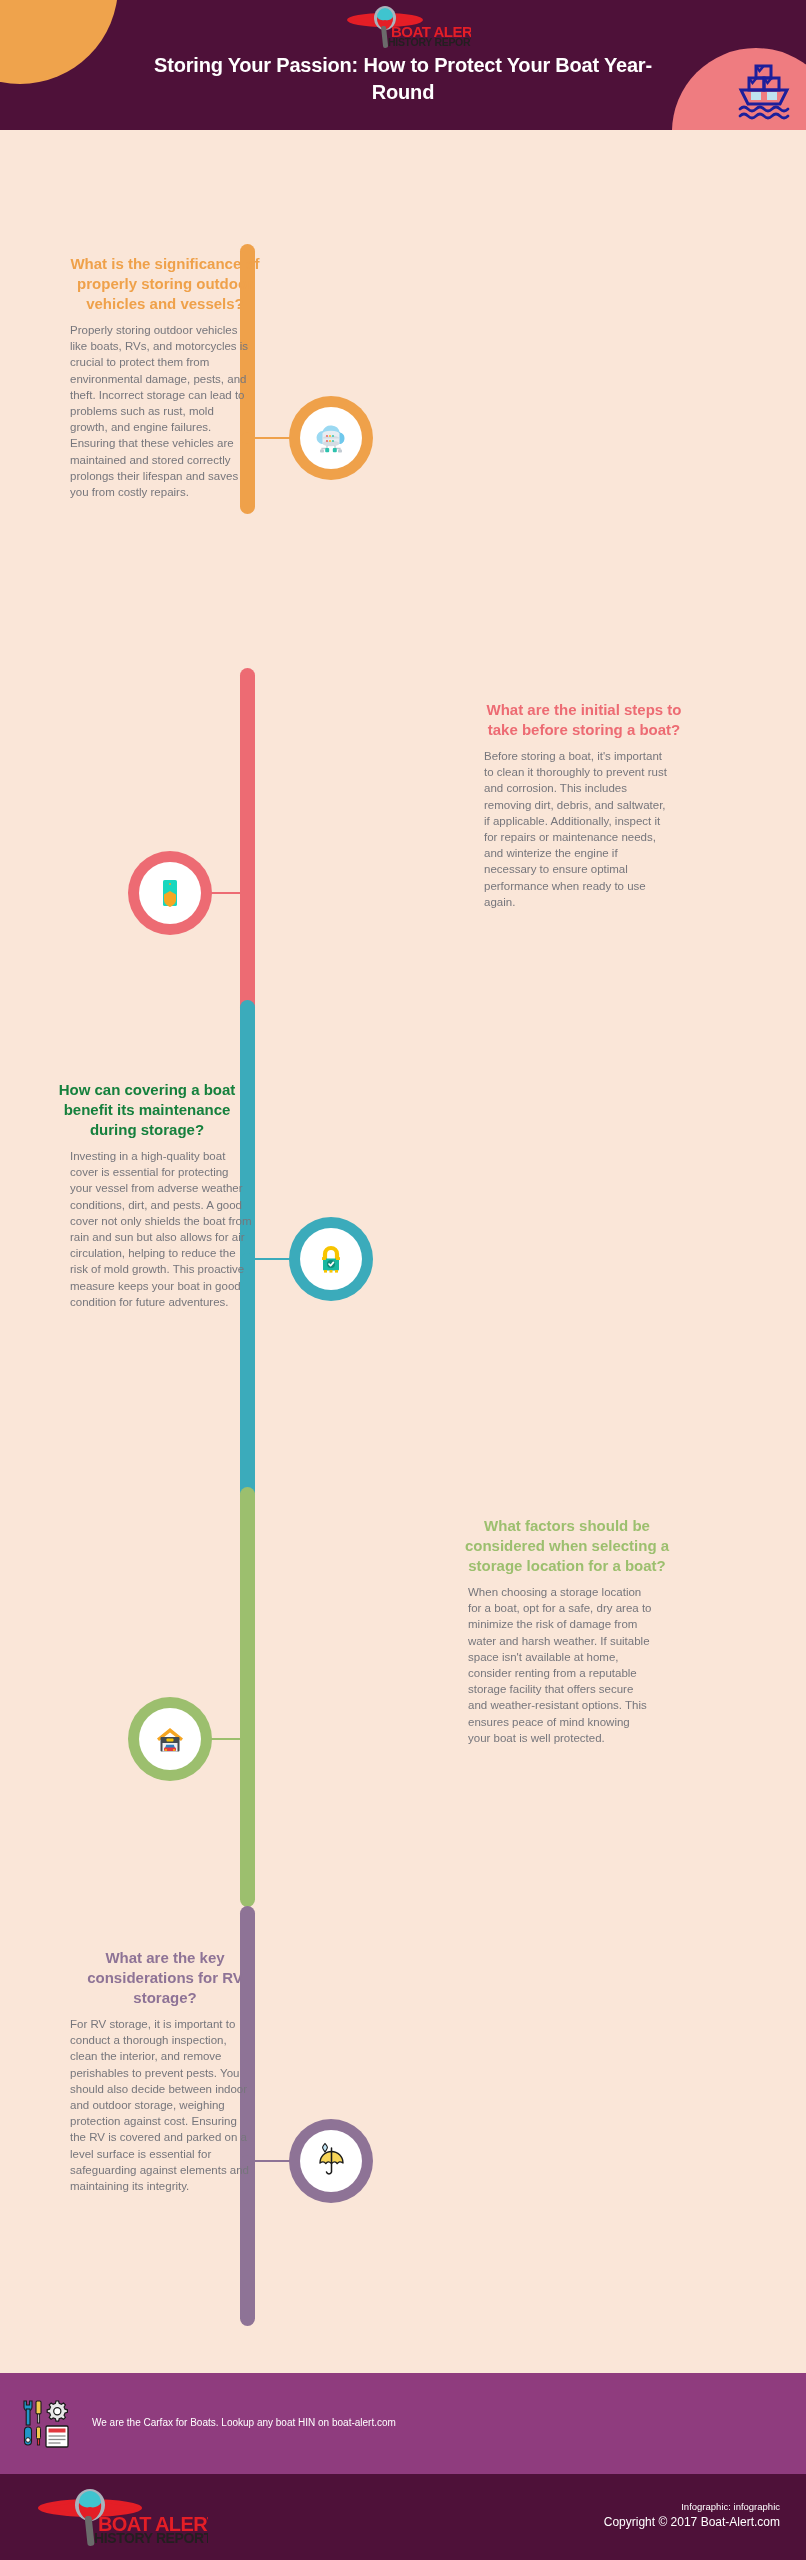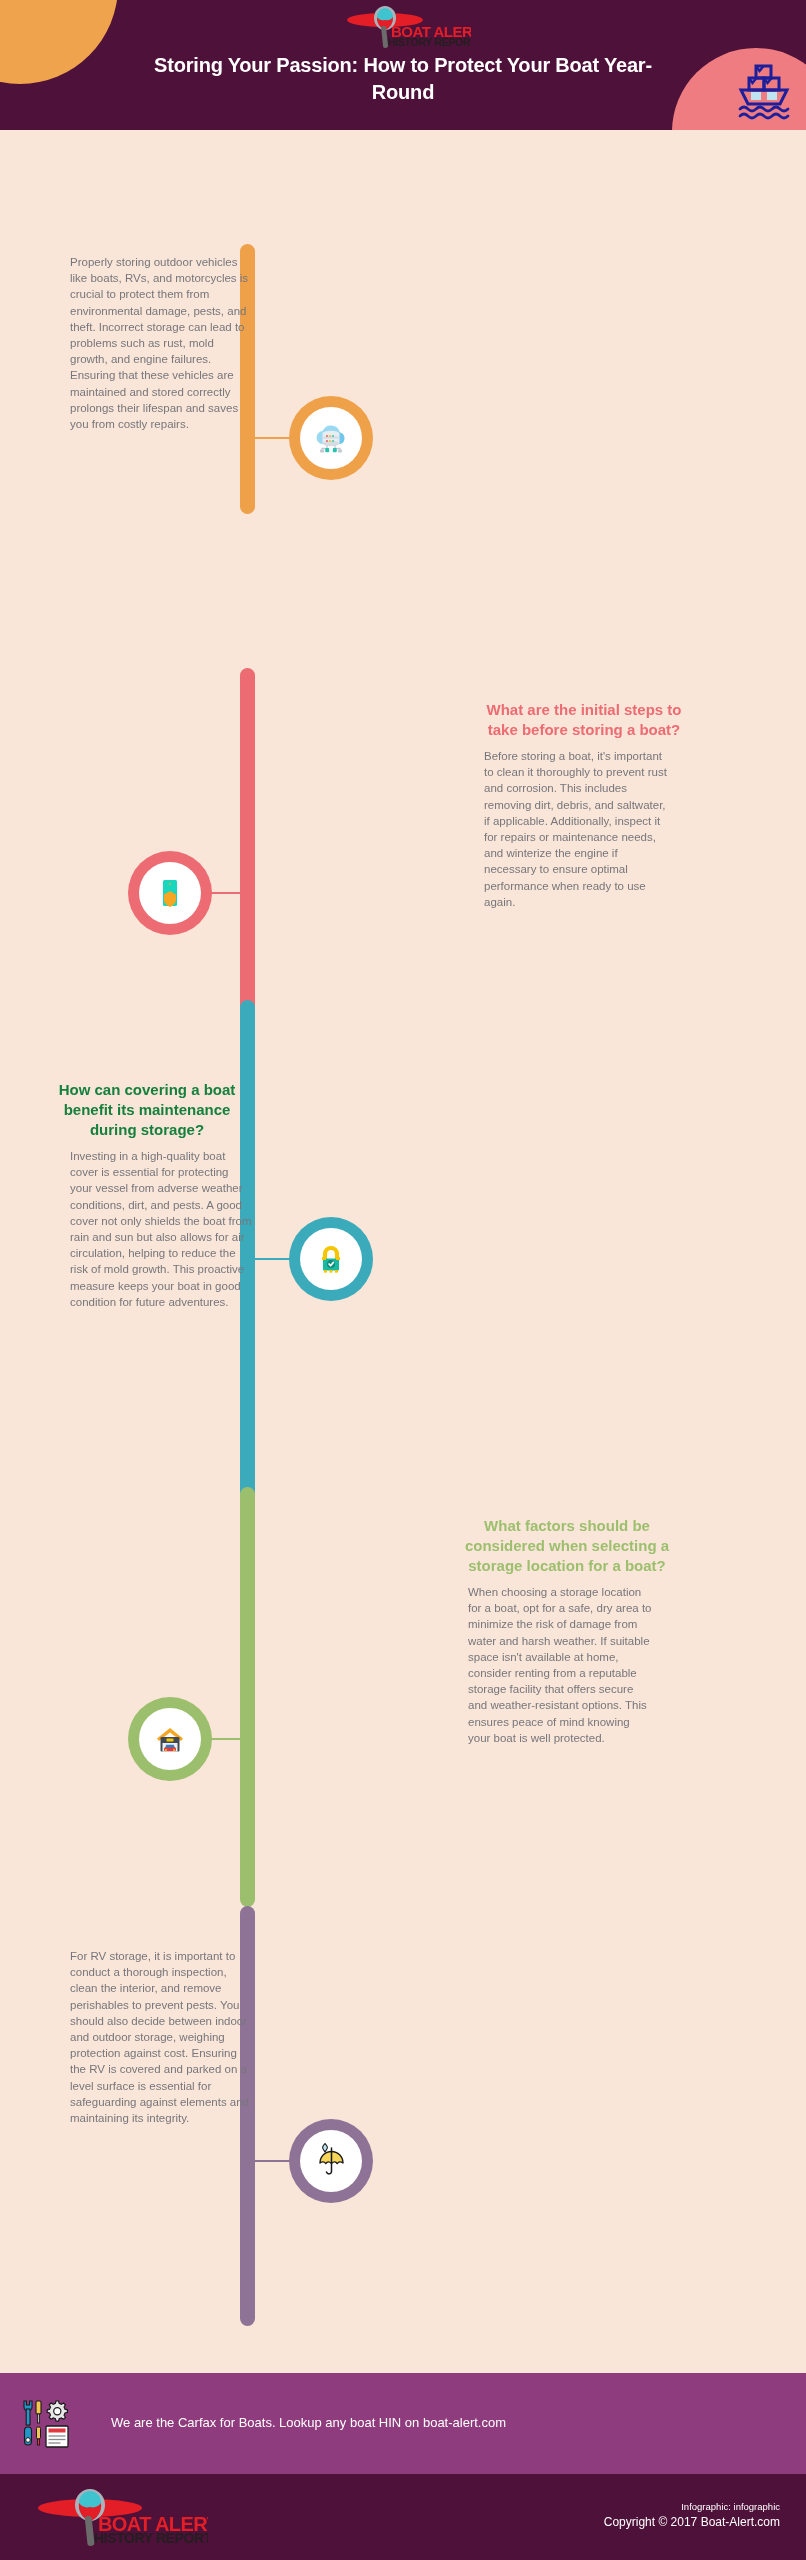--- a/index.html
+++ b/index.html
@@ -145,23 +145,22 @@
     left: 18px;
     top: 24px;
     width: 58px;
     height: 56px;
   }
   .foot-tagline {
     position: absolute;
     left: 92px;
     top: 42px;
     color: #FFFFFF;
-    font-size: 13px;
+    font-size: 10px;
     line-height: 16px;
-    margin-left: 19px;
   }
   .foot-bottom {
     position: absolute;
     left: 0;
     top: 2474px;
     width: 806px;
     height: 86px;
     background: #4E1139;
   }
   .foot-logo {
@@ -248,20 +247,21 @@
               <path d="M24 27.5 v3 h5 v2"></path>
           </g>
           <rect x="14.2" y="30" width="4" height="4.3" rx="1" fill="#2EC2AE"></rect>
           <rect x="21.8" y="30" width="4" height="4.3" rx="1" fill="#2EC2AE"></rect>
           <rect x="9" y="31.5" width="4" height="3" rx="0.8" fill="#C2CBD3"></rect>
           <rect x="27" y="31.5" width="4" height="3" rx="0.8" fill="#C2CBD3"></rect>
         </svg>
       </div>
     </div>
     <div class="txt-block" style="left:52px; top:254px;">
+      <div class="q-title" style="color:#EFA14A; width:190px; margin-left:18px;">What is the significance of properly storing outdoor vehicles and vessels?</div>
       <div class="q-body" style="width:182px; margin-left:18px;">Properly storing outdoor vehicles like boats, RVs, and motorcycles is crucial to protect them from environmental damage, pests, and theft. Incorrect storage can lead to problems such as rust, mold growth, and engine failures. Ensuring that these vehicles are maintained and stored correctly prolongs their lifespan and saves you from costly repairs.</div>
     </div>
   </div>
 
   <div class="section" style="top:0;">
     <div class="bar" style="left:240px; top:668px; height:370px; background:#ED6B73;"></div>
     <div class="connector" style="left:198px; top:892px; width:48px; background:#ED6B73;"></div>
     <div class="knob" style="left:191px; top:887px; background:#ED6B73;"></div>
     <div class="icon-ring" style="left:128px; top:851px; background:#ED6B73;">
       <div class="icon-inner">
@@ -335,20 +335,21 @@
       <div class="icon-inner">
         <svg width="40" height="40" viewBox="0 0 40 40">
           <path d="M14 11 c1.4 -2 2.4 -3.2 2.4 -4.4 c0 -1.3 -1 -2.3 -2.4 -4 c-1.4 1.7 -2.4 2.7 -2.4 4 c0 1.2 1 2.4 2.4 4.4 z" fill="#BFE3F5" stroke="#1A1A1A" stroke-width="1.1"></path>
           <path d="M9 22 a11.5 11.5 0 0 1 23 0 c-2.8 -2 -4.6 -1.2 -5.8 0.6 c-1.4 -2.2 -3.2 -2.4 -5.7 -0.1 c-2.4 -2.3 -4.3 -2 -5.7 0.1 c-1.3 -1.8 -3 -2.6 -5.8 -0.6 z" fill="#F7D558" stroke="#1A1A1A" stroke-width="1.4" stroke-linejoin="round"></path>
           <path d="M20.5 10.5 v20.5 a2.6 2.6 0 0 1 -5 0" fill="none" stroke="#1A1A1A" stroke-width="1.5" stroke-linecap="round"></path>
           <path d="M20.5 7 v4" stroke="#1A1A1A" stroke-width="1.5" stroke-linecap="round"></path>
         </svg>
       </div>
     </div>
     <div class="txt-block" style="left:52px; top:1948px;">
+      <div class="q-title" style="color:#8E7396; width:190px; margin-left:18px;">What are the key considerations for RV storage?</div>
       <div class="q-body" style="width:182px; margin-left:18px;">For RV storage, it is important to conduct a thorough inspection, clean the interior, and remove perishables to prevent pests. You should also decide between indoor and outdoor storage, weighing protection against cost. Ensuring the RV is covered and parked on a level surface is essential for safeguarding against elements and maintaining its integrity.</div>
     </div>
   </div>
 
   <div class="foot-band">
     <svg class="foot-tools" viewBox="0 0 58 56">
 
       <path d="M6 4 v6 a4 4 0 0 0 8 0 v-6 l-2.4 0 v4 h-3.2 v-4 z" fill="#2196C9" stroke="#1A1A1A" stroke-width="1.1"></path>
       <rect x="8.2" y="12" width="3.8" height="16" fill="#2196C9" stroke="#1A1A1A" stroke-width="1.1"></rect>
 

